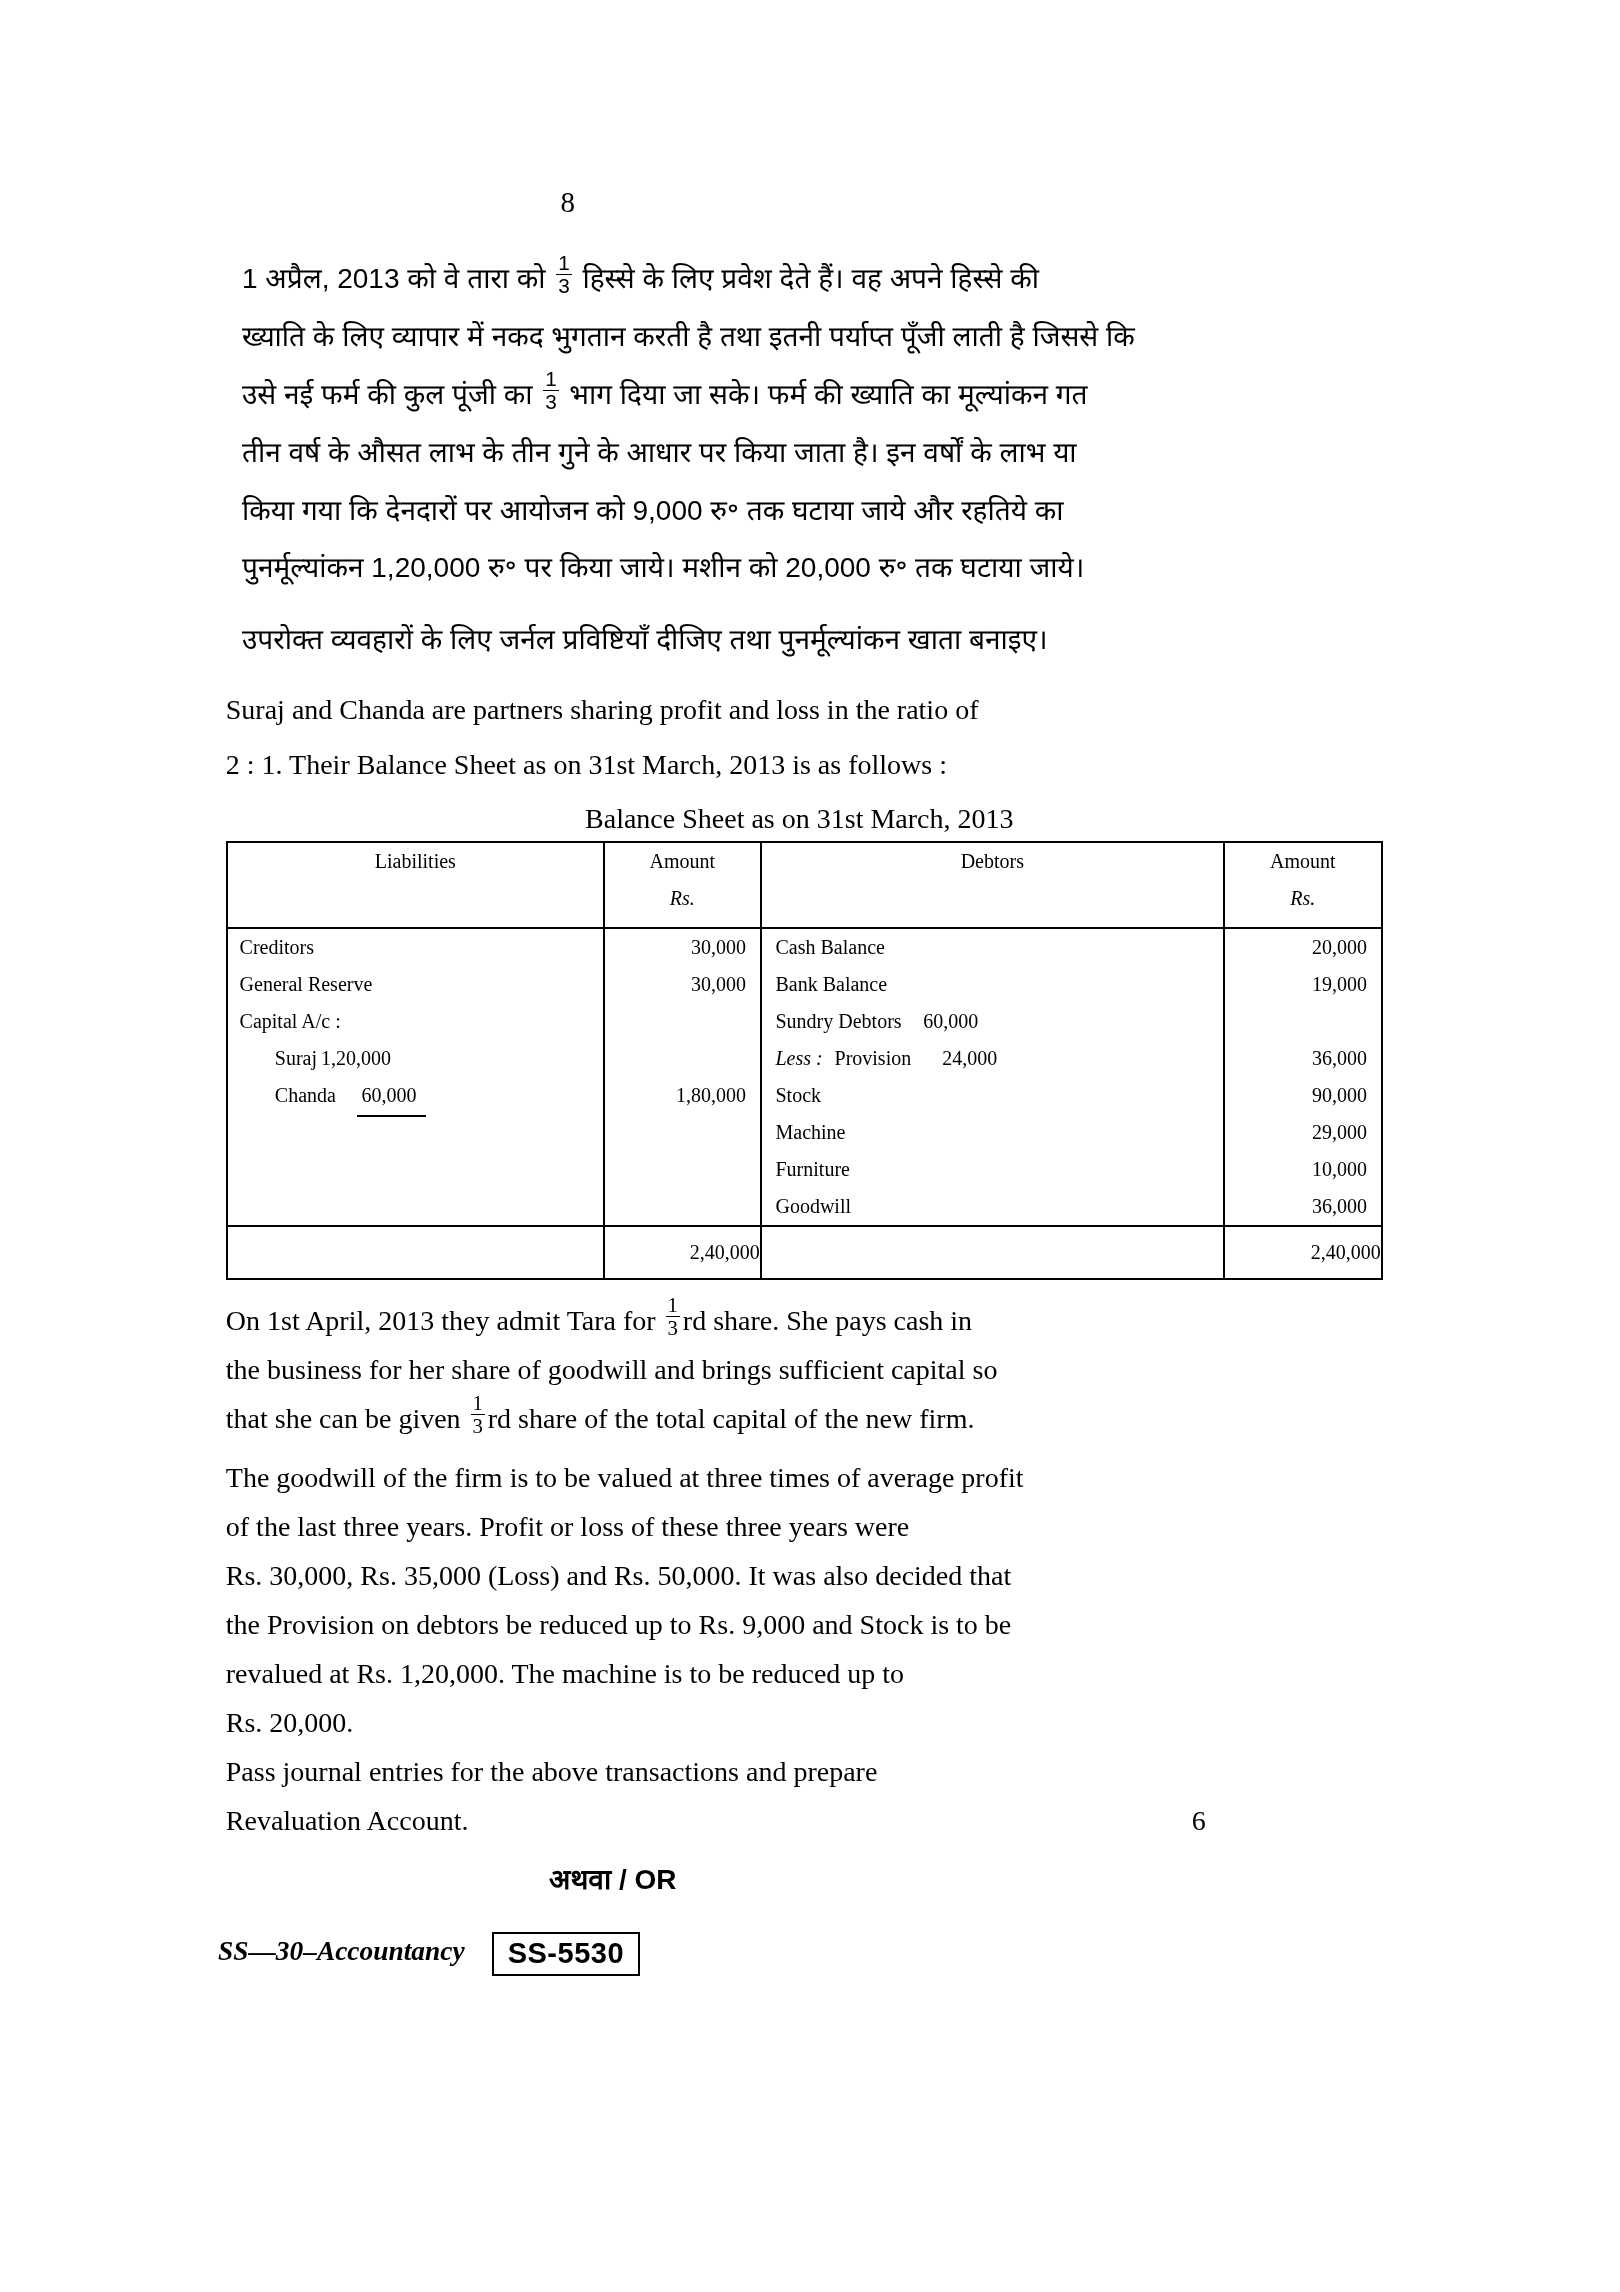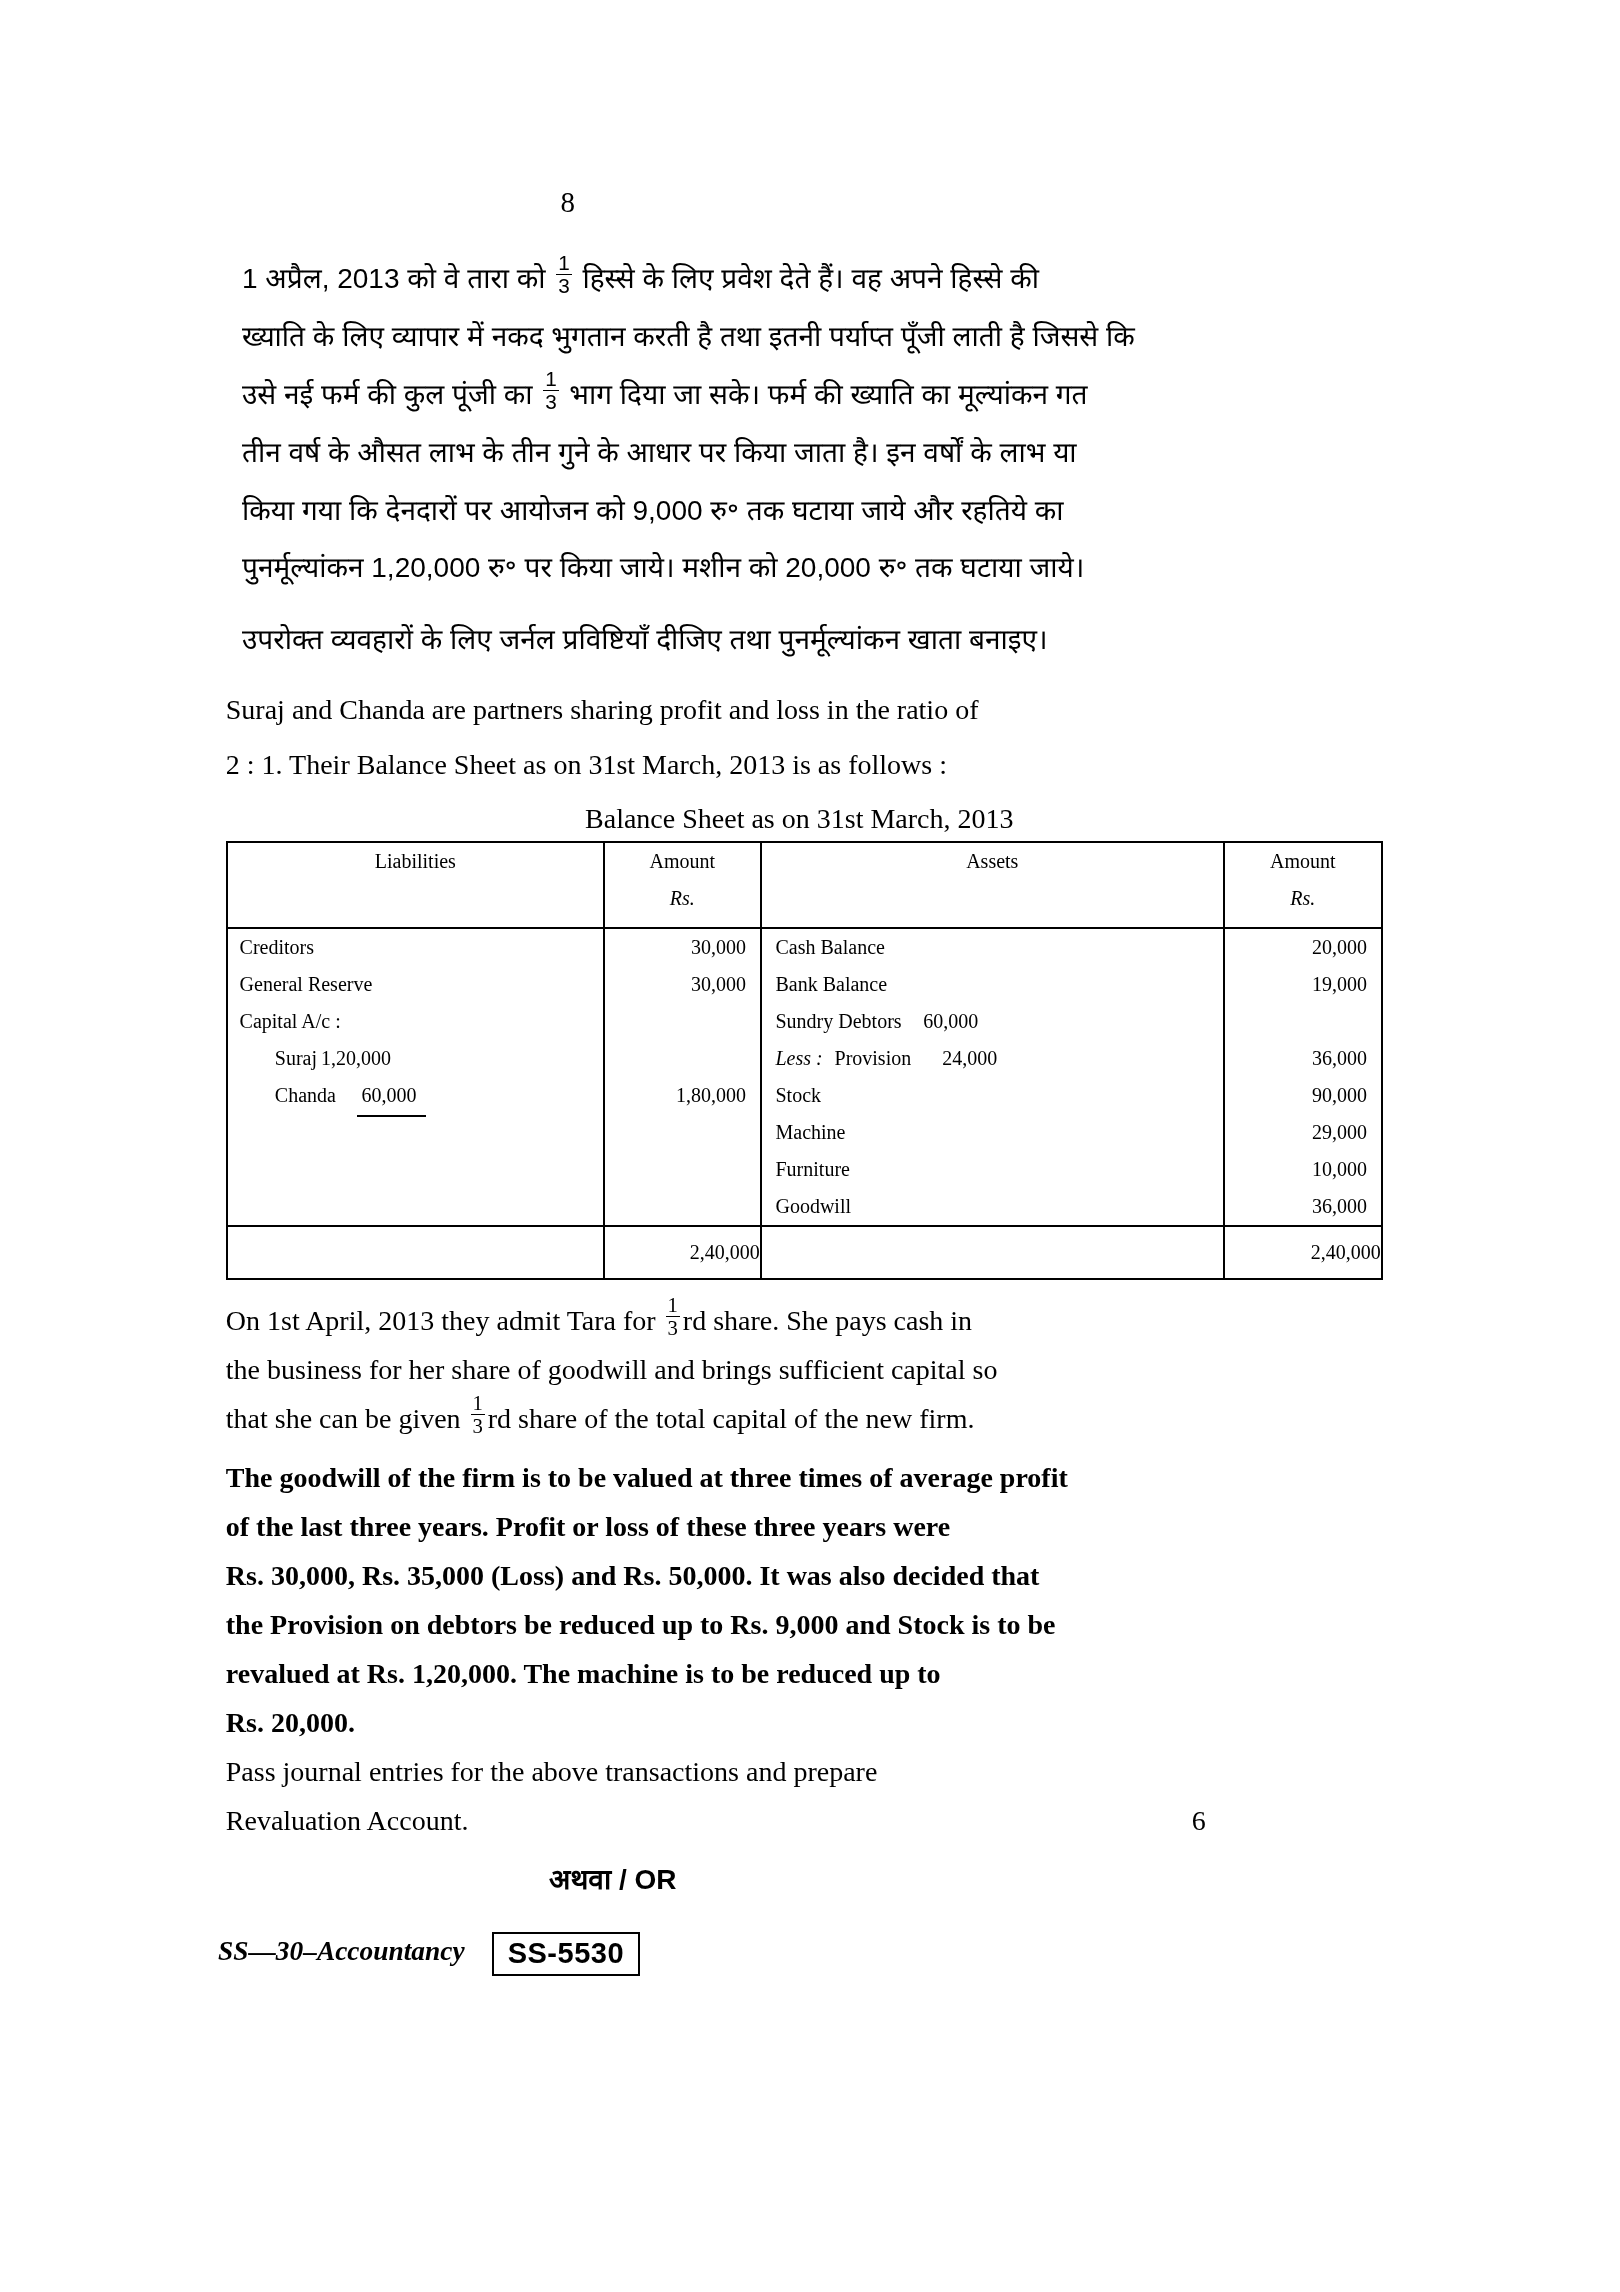--- a/index.html
+++ b/index.html
@@ -255,21 +255,21 @@
           <col class="col-ass">
           <col class="col-ass-amt">
       </colgroup>
       <thead>
         <tr>
           <th class="head-cell">Liabilities</th>
           <th class="head-cell">
             <span>Amount</span>
             <span class="rs">Rs.</span>
           </th>
-          <th class="head-cell">Assets</th>
+          <th class="head-cell">Debtors</th>
           <th class="head-cell">
             <span>Amount</span>
             <span class="rs">Rs.</span>
           </th>
         </tr>
       </thead>
       <tbody>
         <tr>
           <td class="body-cell" id="cell-lia-labels">
               <div class="row-line lbl-pad"><span>Creditors</span></div>
@@ -320,21 +320,21 @@
         </tr>
       </tbody>
     </table>
 
     <div class="eng-block" style="margin-top:15.7px;">
       <div id="eng-body-1">
           <p class="">On 1st April, 2013 they admit Tara for <span class="frac"><span class="num">1</span><span class="den">3</span></span>rd share. She pays cash in</p>
           <p class="">the business for her share of goodwill and brings sufficient capital so</p>
           <p class="ragged">that she can be given <span class="frac"><span class="num">1</span><span class="den">3</span></span>rd share of the total capital of the new firm.</p>
         </div>
-      <div id="eng-body-2" style="margin-top:9.8px;font-weight:bold;">
+      <div id="eng-body-2" style="margin-top:9.8px;">
           <p>The goodwill of the firm is to be valued at three times of average profit</p>
           <p>of the last three years. Profit or loss of these three years were</p>
           <p>Rs. 30,000, Rs. 35,000 (Loss) and Rs. 50,000. It was also decided that</p>
           <p>the Provision on debtors be reduced up to Rs. 9,000 and Stock is to be</p>
           <p>revalued at Rs. 1,20,000. The machine is to be reduced up to</p>
           <p class="ragged">Rs. 20,000.</p>
         </div>
       <div id="eng-body-3" style="position:relative;">
           <p>Pass journal entries for the above transactions and prepare</p>
           <p class="ragged" style="position: relative;">Revaluation Account.<span class="marks">6</span></p>

